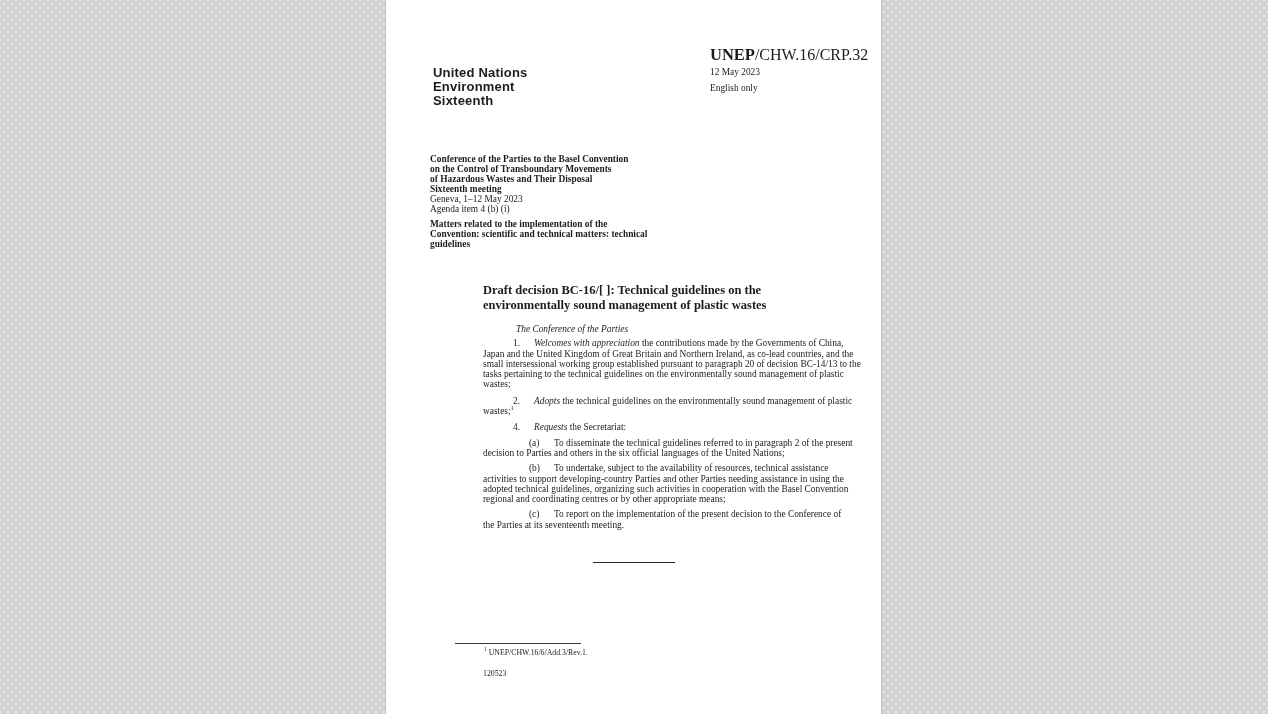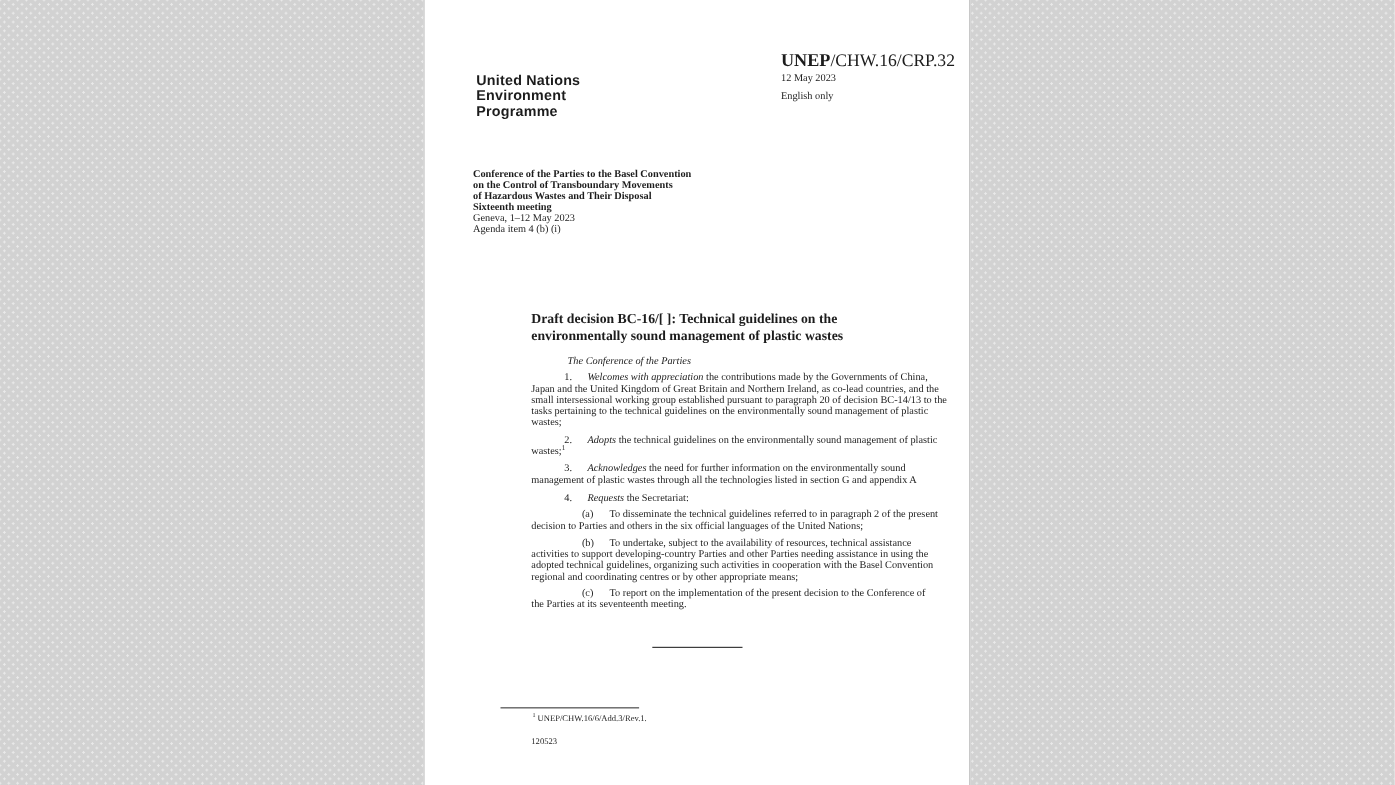--- a/index.html
+++ b/index.html
@@ -160,48 +160,52 @@
 </style>
 </head>
 <body>
 
 <div class="canvas">
   <div class="page">
 
     <div class="org-name">
       <div>United Nations</div>
       <div>Environment</div>
-      <div>Programme</div>
+      <div>Sixteenth</div>
     </div>
 
     <div class="doc-symbol"><span class="sym-org">UNEP</span><span class="sym-doc">/CHW.16/CRP.32</span></div>
     <div class="doc-date">12 May 2023</div>
     <div class="doc-lang">English only</div>
 
     <div class="meeting">
       <div class="b">Conference of the Parties to the Basel Convention</div>
       <div class="b">on the Control of Transboundary Movements</div>
       <div class="b">of Hazardous Wastes and Their Disposal</div>
       <div class="b">Sixteenth meeting</div>
       <div>Geneva, 1–12 May 2023</div>
       <div>Agenda item 4 (b) (i)</div>
+      <div class="agenda-subject">
+        <div>Matters related to the implementation of the</div>
+        <div>Convention: scientific and technical matters: technical</div>
+        <div>guidelines</div>
+      </div>
     </div>
 
     <div class="decision">
       <h1>
         <div>Draft decision BC-16/[ ]: Technical guidelines on the</div>
         <div>environmentally sound management of plastic wastes</div>
       </h1>
       <div class="opening">The Conference of the Parties</div>
 
       <p class="para first"><span class="pnum">1.</span><em>Welcomes with appreciation</em><span> the contributions made by the Governments of China, Japan and the United Kingdom of Great Britain and Northern Ireland, as co-lead countries, and the small intersessional working group established pursuant to paragraph 20 of decision BC-14/13 to the tasks pertaining to the technical guidelines on the environmentally sound management of plastic wastes;</span></p>
 
       <p class="para"><span class="pnum">2.</span><em>Adopts</em><span> the technical guidelines on the environmentally sound management of plastic wastes;</span><sup>1</sup></p>
 
-      <p class="para p3"><span class="pnum">3.</span><em>Acknowledges</em><span> the need for further information on the environmentally sound management of plastic wastes through all the technologies listed in section G and appendix A</span></p>
 
       <p class="para"><span class="pnum">4.</span><em>Requests</em><span> the Secretariat:</span></p>
 
       <p class="subpara"><span class="pnum">(a)</span><span>To disseminate the technical guidelines referred to in paragraph 2 of the present decision to Parties and others in the six official languages of the United Nations;</span></p>
 
       <p class="subpara"><span class="pnum">(b)</span><span>To undertake, subject to the availability of resources, technical assistance activities to support developing-country Parties and other Parties needing assistance in using the adopted technical guidelines, organizing such activities in cooperation with the Basel Convention regional and coordinating centres or by other appropriate means;</span></p>
 
       <p class="subpara"><span class="pnum">(c)</span><span>To report on the implementation of the present decision to the Conference of the Parties at its seventeenth meeting.</span></p>
 
       <div class="end-rule"></div>

